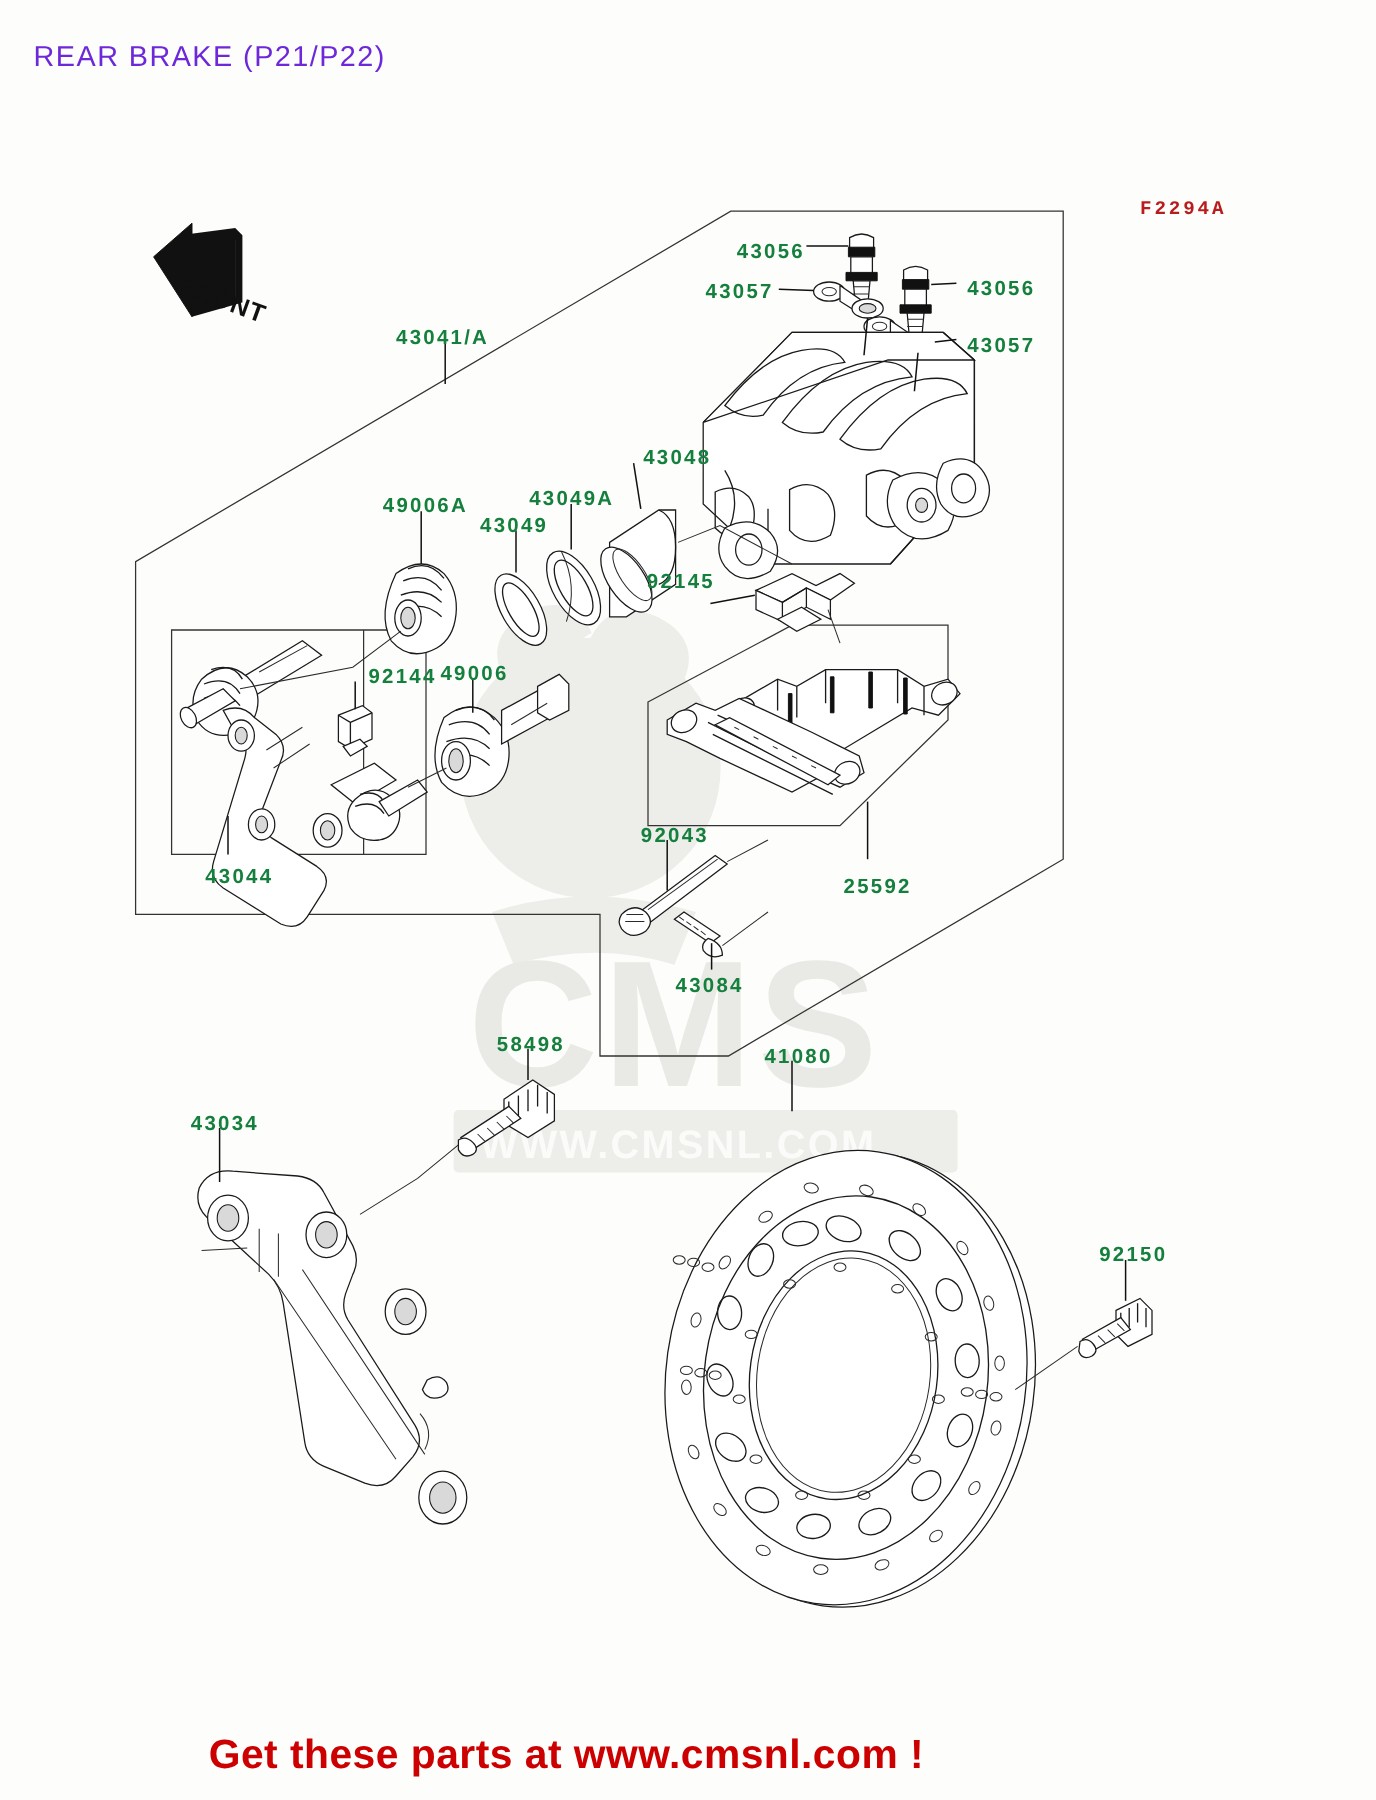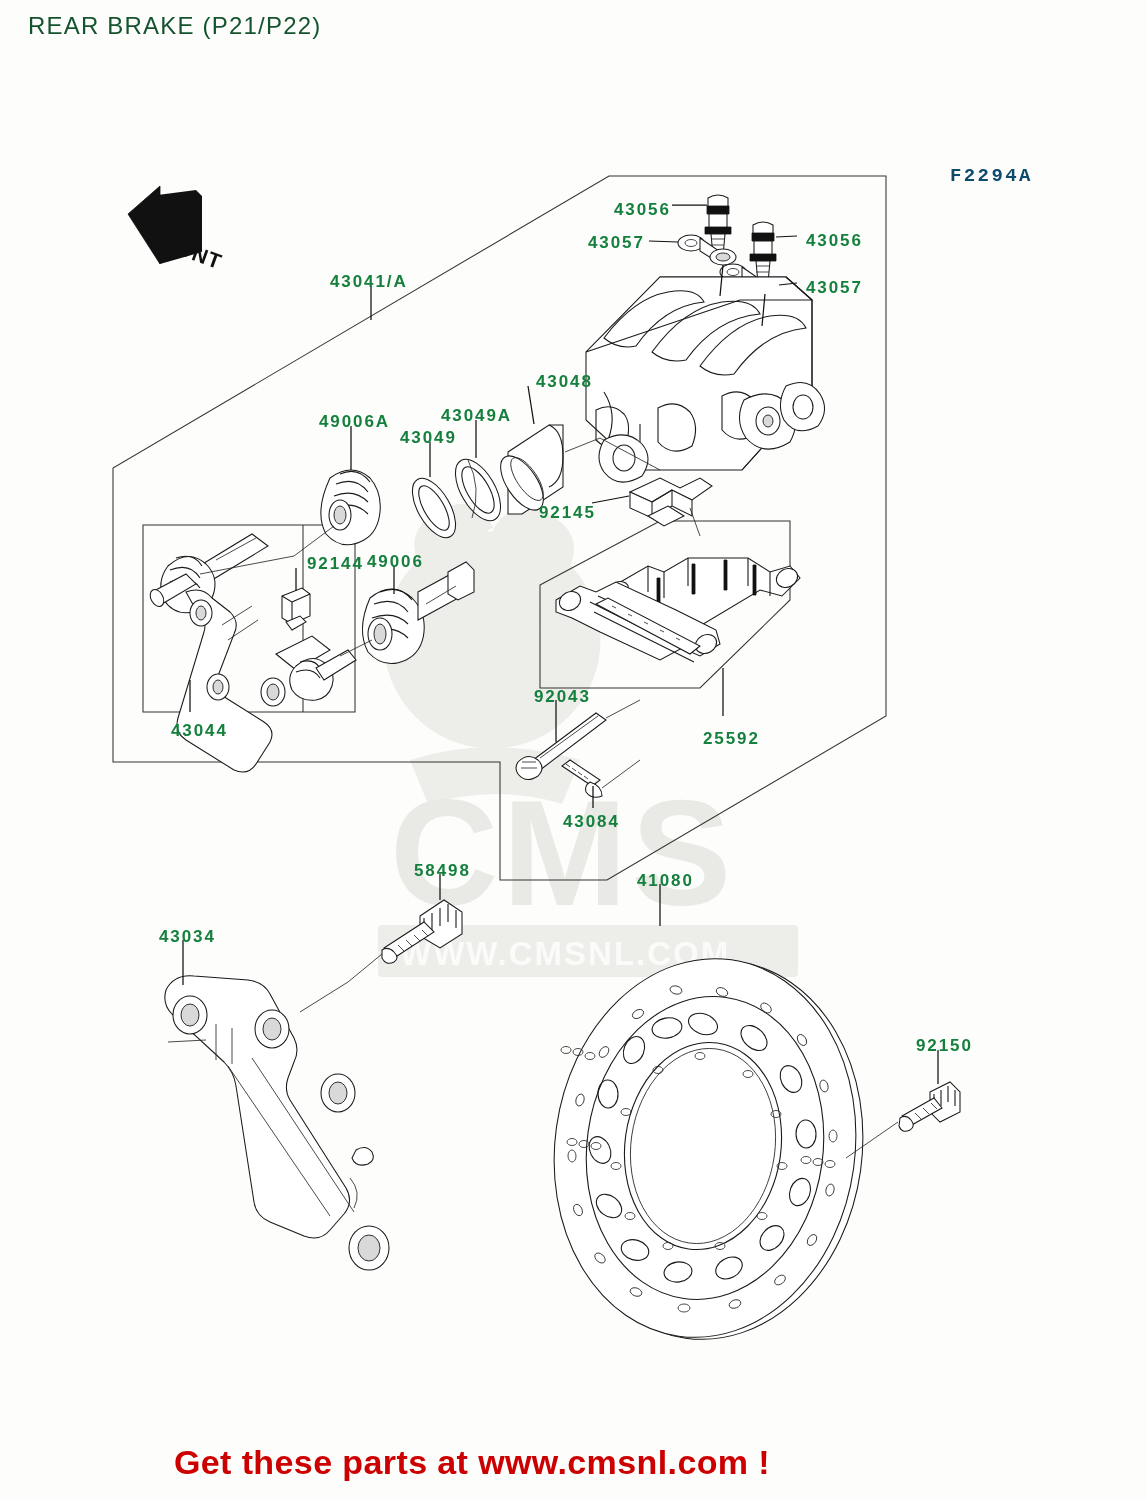--- a/index.html
+++ b/index.html
@@ -5,30 +5,30 @@
 <style>
   html,body{margin:0;padding:0;}
   body{
     width:1147px;height:1500px;
     background:#fdfdfb;
     font-family:"Liberation Sans", sans-serif;
     overflow:hidden;
     position:relative;
   }
   #page-title{
-    position:absolute;left:28px;top:12px;
+    position:absolute;left:28px;top:34px;
     font-size:24px;letter-spacing:1.2px;
-    color:#14532d;font-weight:400;
+    color:#6d28d9;font-weight:400;
     font-family:"Liberation Sans", sans-serif;
     white-space:nowrap;
   }
   #fig-code{
     position:absolute;left:950px;top:165px;
-    font-size:19px;letter-spacing:2.4px;
-    color:#0c4a6e;font-weight:700;
+    font-size:16px;letter-spacing:2.4px;
+    color:#b91c1c;font-weight:700;
     font-family:"Liberation Mono", monospace;
   }
   #banner{
     position:absolute;left:0;top:1443px;width:944px;
     text-align:center;
     font-size:34px;font-weight:700;color:#cc0000;
     letter-spacing:0.4px;
     font-family:"Liberation Sans", sans-serif;
     white-space:nowrap;
   }
@@ -467,21 +467,21 @@
 </svg>
 <div class="pn" style="left: 614px; top: 200px; text-align: right;">43056</div>
     <div class="pn" style="left: 588px; top: 233px; text-align: right;">43057</div>
     <div class="pn" style="left: 806px; top: 231px;">43056</div>
     <div class="pn" style="left: 806px; top: 278px;">43057</div>
     <div class="pn" style="left: 330px; top: 272px;">43041/A</div>
     <div class="pn" style="left: 500px; top: 372px; margin-left: 36px;">43048</div>
     <div class="pn" style="left: 441px; top: 406px;">43049A</div>
     <div class="pn" style="left: 319px; top: 412px;">49006A</div>
     <div class="pn" style="left: 400px; top: 428px;">43049</div>
-    <div class="pn" style="left: 539px; top: 503px; text-align: center;">92145</div>
+    <div class="pn" style="left: 539px; top: 475px; text-align: center;">92145</div>
     <div class="pn" style="left: 269px; top: 554px; margin-left: 38px;">92144</div>
     <div class="pn" style="left: 367px; top: 552px;">49006</div>
     <div class="pn" style="left: 534px; top: 687px;">92043</div>
     <div class="pn" style="left: 703px; top: 729px;">25592</div>
     <div class="pn" style="left: 171px; top: 721px;">43044</div>
     <div class="pn" style="left: 563px; top: 812px;">43084</div>
     <div class="pn" style="left: 414px; top: 861px;">58498</div>
     <div class="pn" style="left: 637px; top: 871px;">41080</div>
     <div class="pn" style="left: 159px; top: 927px;">43034</div>
     <div class="pn" style="left: 916px; top: 1036px;">92150</div>

